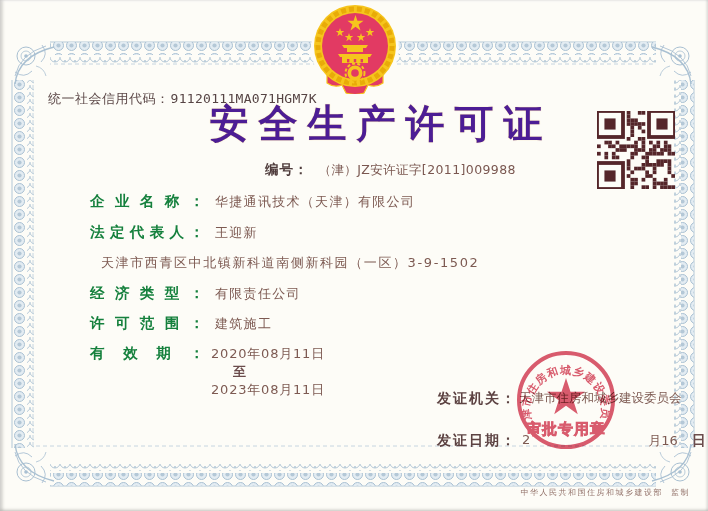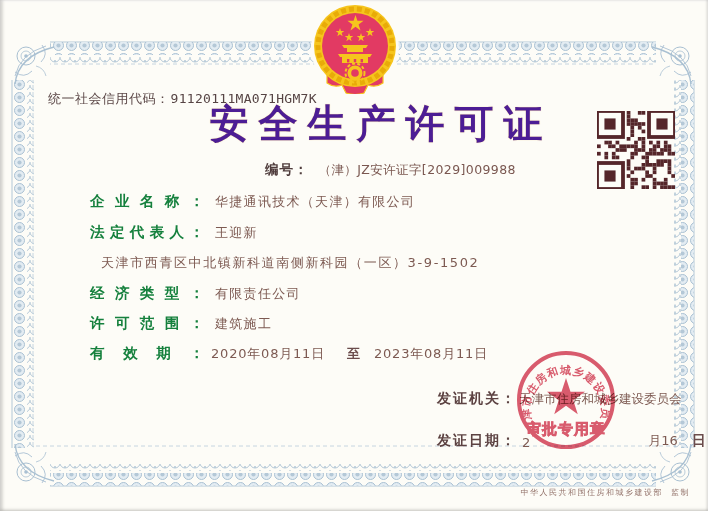--- a/index.html
+++ b/index.html
@@ -28,24 +28,24 @@
   .number-line .lbl { font-weight:bold; color:#4f3c3c; letter-spacing:1px; }
   .number-line .val { font-size:12.5px; color:#7a5750; margin-left:10px; letter-spacing:.4px; }
 
   .field-row { left:90px; display:flex; align-items:flex-start; z-index:3; white-space:nowrap; }
   .f-label {
     display:inline-block; width:114px; font-size:14.5px; font-weight:bold;
     color:#15803d; text-align:justify; text-align-last:justify; letter-spacing:0;
     flex:0 0 auto;
   }
   .f-value { margin-left:11px; font-size:13px; color:#7d5a52; letter-spacing:1.3px; padding-top:1px; }
-  .v-parts { display:flex; margin-left:7px; padding-top:1px; font-size:13px; color:#7d5a52; letter-spacing:.8px; }
+  .v-parts { display:flex; margin-left:7px; padding-top:1px; font-size:13px; color:#7d5a52; letter-spacing:.8px;flex-direction:column; }
   .v-parts .to-word { margin:0 14px 0 22px; color:#6b4c4c; font-weight:bold; letter-spacing:0; }
 
-  .issuer-row, .date-row { left:437px; display:flex; align-items:flex-end; z-index:3; white-space:nowrap; }
+  .issuer-row, .date-row { left:437px; display:flex; align-items:flex-start; z-index:3; white-space:nowrap; }
   .issuer-row { top:390px; }
   .date-row { top:432px; }
   .r-label { font-size:14px; font-weight:bold; color:#5c4242; letter-spacing:2px; }
   .issuer-row .r-value { font-size:12.5px; color:#7d5a52; margin-left:2px; letter-spacing:0; }
   .date-row .pre { font-size:13px; color:#7d5a52; margin-left:5px; }
   .date-row .suf { font-size:13px; color:#7d5a52; margin-left:118px; white-space:pre; }
   .date-row .day { font-size:14px; color:#6b4c4c; font-weight:bold; margin-left:14px; }
 
   .emblem { left:311px; top:4px; z-index:4; }
   .qr { left:597px; top:111px; z-index:3; }
@@ -131,21 +131,21 @@
     <circle cx="44" cy="69" r="3.8" fill="#e23a63"></circle>
   </svg>
 
   <div class="abs credit-line">
     <span>统一社会信用代码：</span><span class="code">91120111MA071HGM7K</span>
   </div>
 
   <div class="abs cert-title">安全生产许可证</div>
 
   <div class="abs number-line">
-    <span class="lbl">编号：</span><span class="val">（津）JZ安许证字[2029]009988</span>
+    <span class="lbl">编号：</span><span class="val">（津）JZ安许证字[2011]009988</span>
   </div>
 
   <div class="abs field-row" style="top:192px">
     <span class="f-label">企业名称：</span>
     <span class="f-value">华捷通讯技术（天津）有限公司</span>
   </div>
   <div class="abs field-row" style="top:223px">
     <span class="f-label">法定代表人：</span>
     <span class="f-value">王迎新</span>
   </div>

